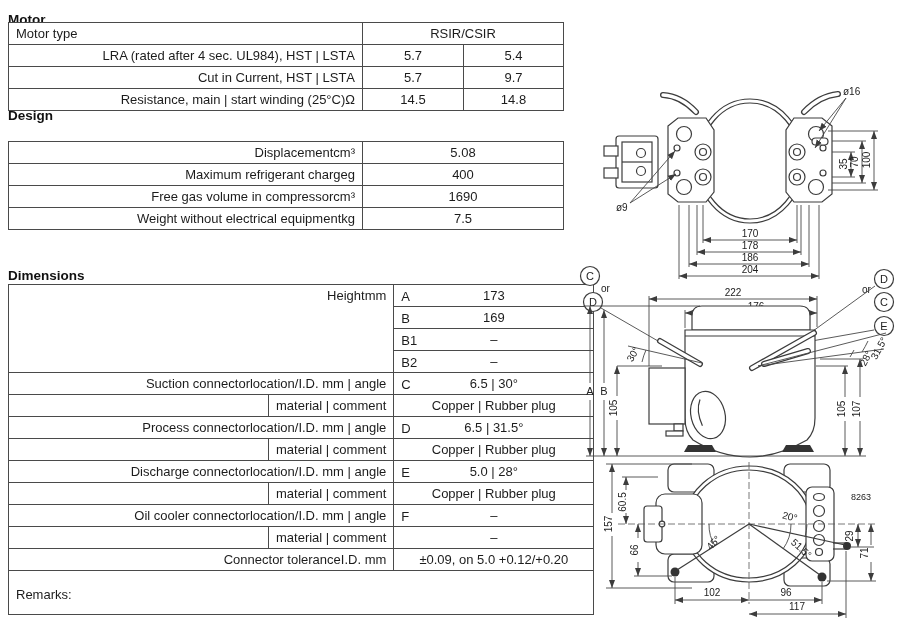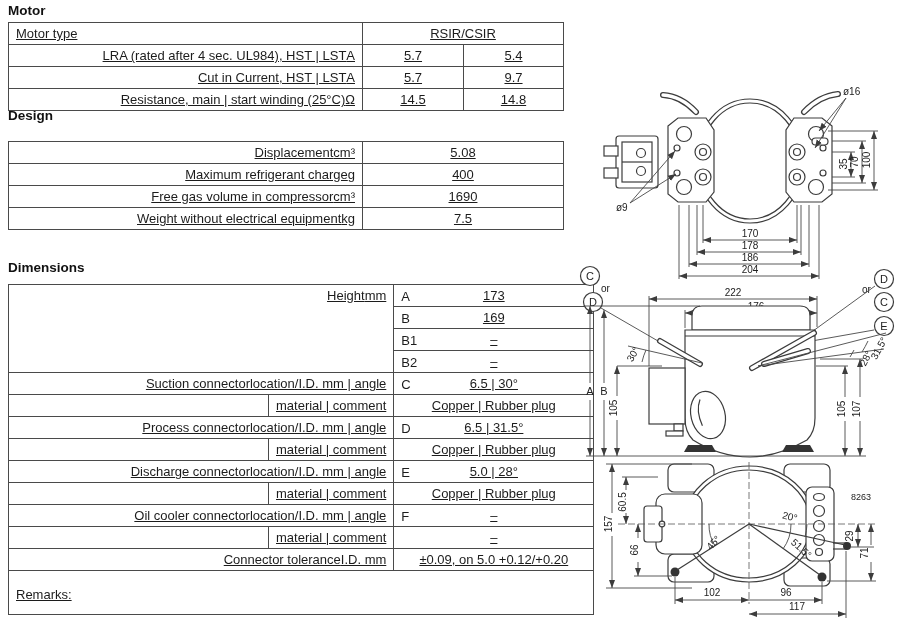--- a/index.html
+++ b/index.html
@@ -1,24 +1,24 @@
 <!DOCTYPE html>
 <html><head>
 <meta charset="utf-8">
 <style>
   * { margin:0; padding:0; box-sizing:border-box; }
   html,body { width:900px; height:628px; background:#fff; overflow:hidden;
     font-family:"Liberation Sans", sans-serif; color:#1c1c1c; position:relative; }
   .h1 { position:absolute; left:8px; font-size:13.5px; font-weight:700; color:#111; }
-  #h-motor { top:3px; } #h-design { top:108px; } #h-dim { top:260px; }
+  #h-motor { top:12px; } #h-design { top:108px; } #h-dim { top:268px; }
   table { border-collapse:collapse; table-layout:fixed; position:absolute; left:8px;
     background:#fff; border:1.5px solid #474747; }
   #t-motor { top:22px; } #t-design { top:141px;padding-left:32px; } #t-dim { top:284px;border-radius:12px; }
   td { border:1px solid #4a4a4a; height:22px; font-size:13px; padding:0 7px;
-    white-space:nowrap; overflow:hidden; color:#1c1c1c;text-decoration:underline; }
+    white-space:nowrap; overflow:hidden; color:#1c1c1c; }
   .split { display:flex; justify-content:flex-end; align-items:center; }
   .center { text-align:center;margin-left:24px; }
   .right { text-align:right; }
   .vtop { vertical-align:top; }
   .vtop .split { height:21px; }
   .kv { position:relative; text-align:center; }
   .kv .k { position:absolute; left:7px; top:50%; transform:translateY(-50%); }
   .remarks { height:44px; vertical-align:top; padding-top:16px; }
   svg { position:absolute; left:575px; top:0; width:325px; height:628px; }
   svg text { font-family:"Liberation Sans", sans-serif; font-size:10px; fill:#222; }

